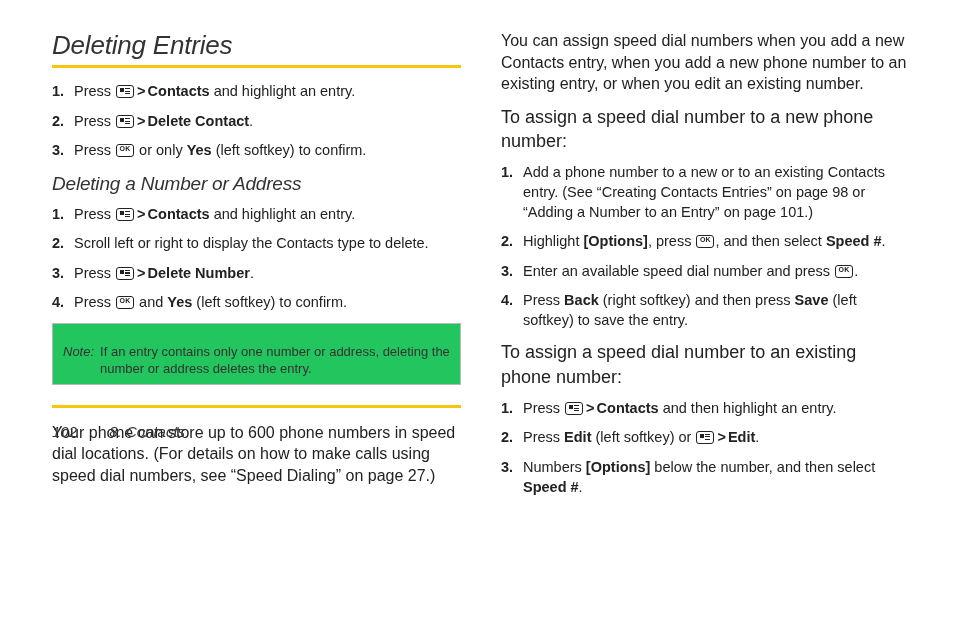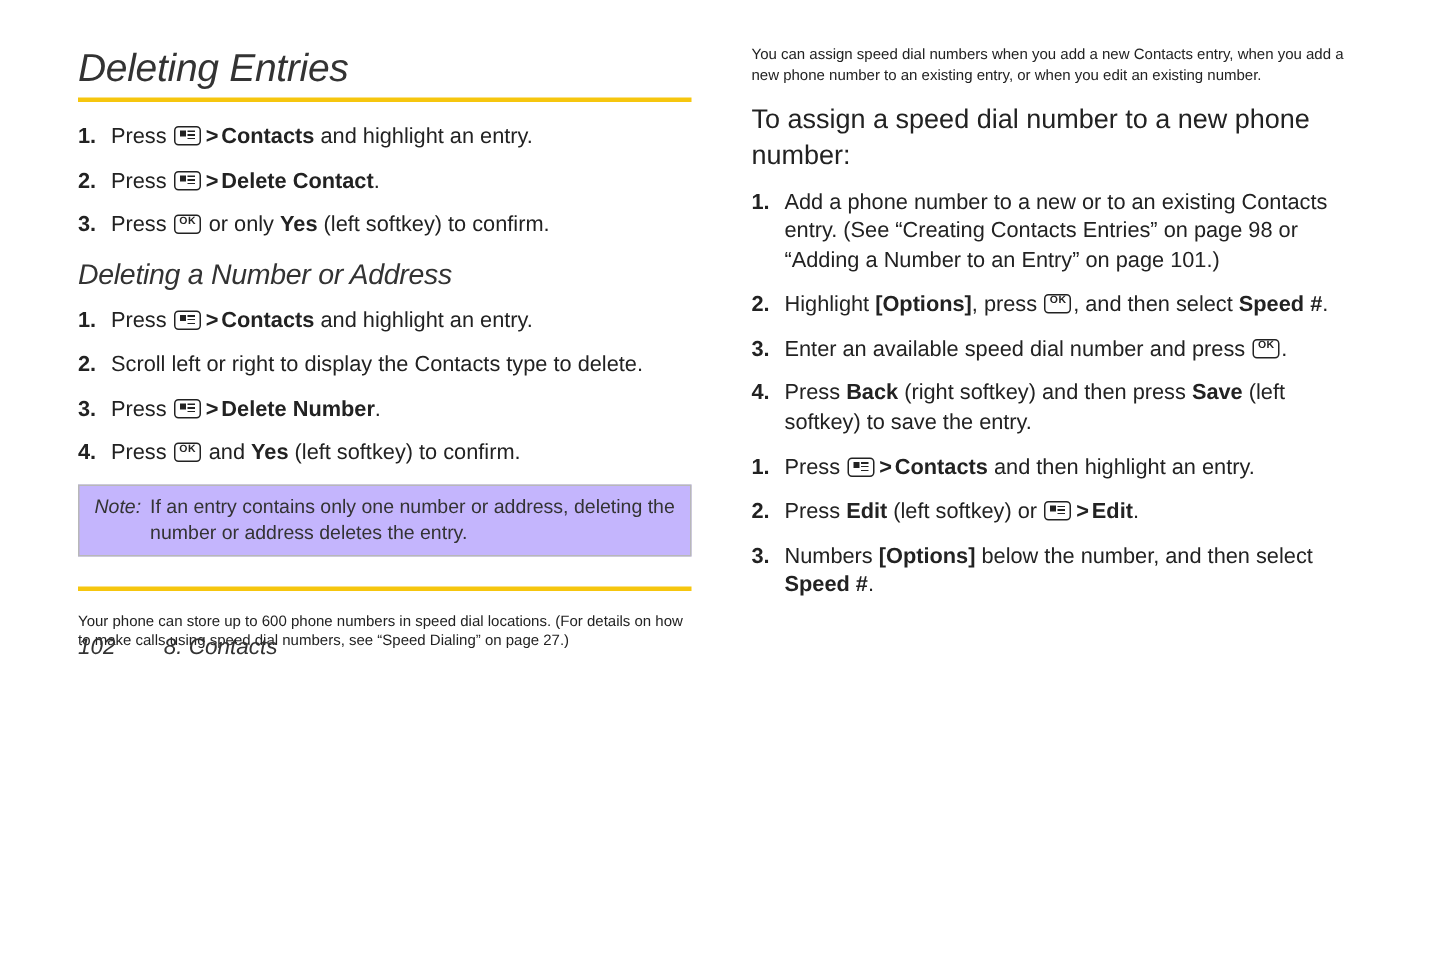--- a/index.html
+++ b/index.html
@@ -50,21 +50,21 @@
     margin-bottom: 10px;
     position: relative;
     padding-left: 4px;
   }
   ol.steps li .num {
     position: absolute;
     left: -18px;
     font-weight: 700;
   }
   p.body {
-    font-size: 10px;
+    font-size: 16px;
     line-height: 1.35;
     margin-bottom: 10px;
   }
   p.lead {
     font-size: 18px;
     line-height: 1.35;
     margin-bottom: 10px;
   }
   .bold { font-weight: 700; margin-top: 30px; }
   .key-icon {
@@ -96,22 +96,22 @@
     position: absolute;
     left: 0; right: 0; top: -1px;
     text-align: center;
     font-size: 7px;
     font-weight: 700;
     letter-spacing: 0.3px;
   }
   .gt { font-weight: 700; margin: 0 2px; }
   .note-box {
     border: 1px solid #b8b8b8;
-    background: #c4b5fd;
-    padding: 6px 10px 6px 10px;
+    background: #22c55e;
+    padding: 20px 10px 6px 10px;
     font-size: 13px;
     font-style: italic;
     color: #333;
     margin: 6px 0 20px 0;
     line-height: 1.3;
     display: flex;
     gap: 6px;
   }
   .note-box .note-label { white-space: nowrap; }
   .note-box .note-text-inner { font-style: normal; }
@@ -198,20 +198,21 @@
         <li>
           <span class="num">3.</span>
           <span>Enter an available speed dial number and press </span><span class="key-icon ok"></span><span>.</span>
         </li>
         <li>
           <span class="num">4.</span>
           <span>Press </span><span class="bold">Back</span><span> (right softkey) and then press </span><span class="bold">Save</span><span> (left softkey) to save the entry.</span>
         </li>
       </ol>
 
+      <p class="lead">To assign a speed dial number to an existing phone number:</p>
 
       <ol class="steps">
         <li>
           <span class="num">1.</span>
           <span>Press </span><span class="key-icon menu"></span><span class="gt">&gt;</span><span class="bold">Contacts</span><span> and then highlight an entry.</span>
         </li>
         <li>
           <span class="num">2.</span>
           <span>Press </span><span class="bold">Edit</span><span> (left softkey) or </span><span class="key-icon menu"></span><span class="gt">&gt;</span><span class="bold">Edit</span><span>.</span>
         </li>

